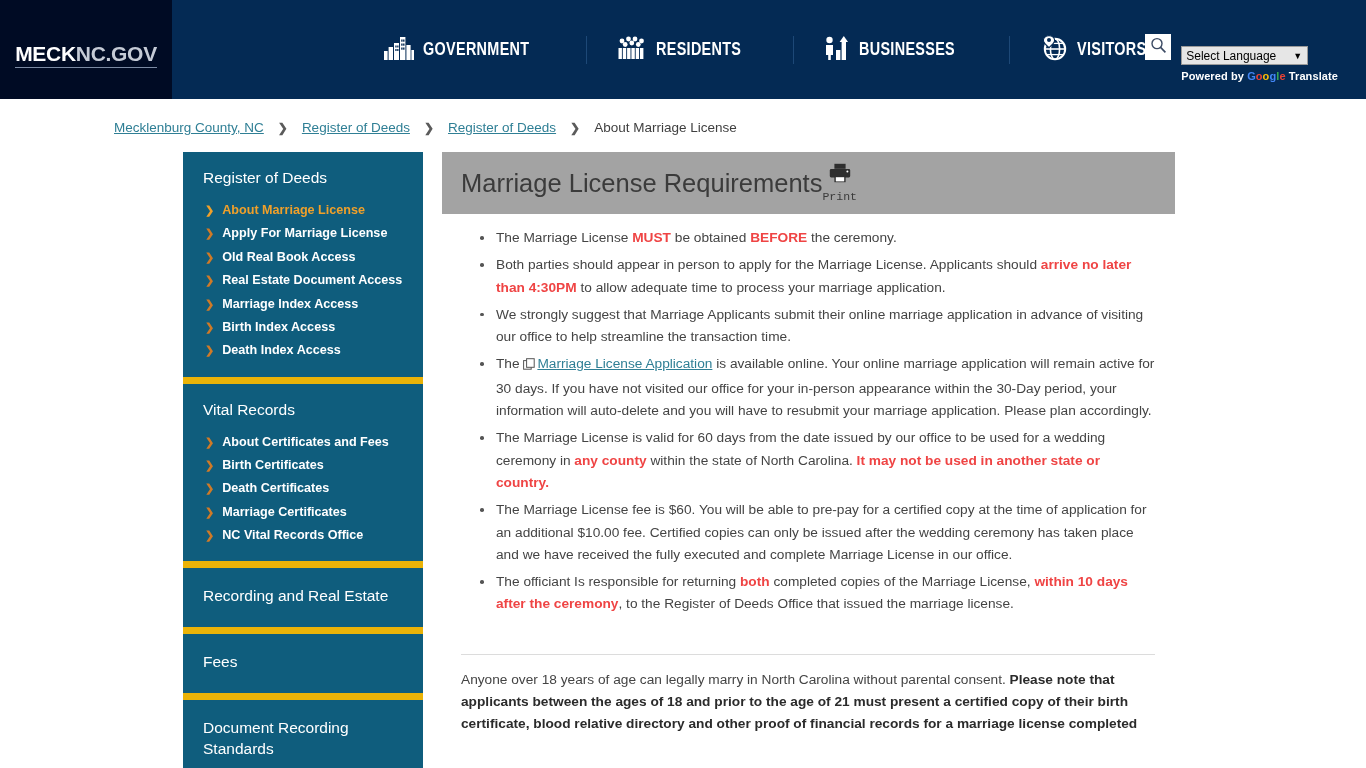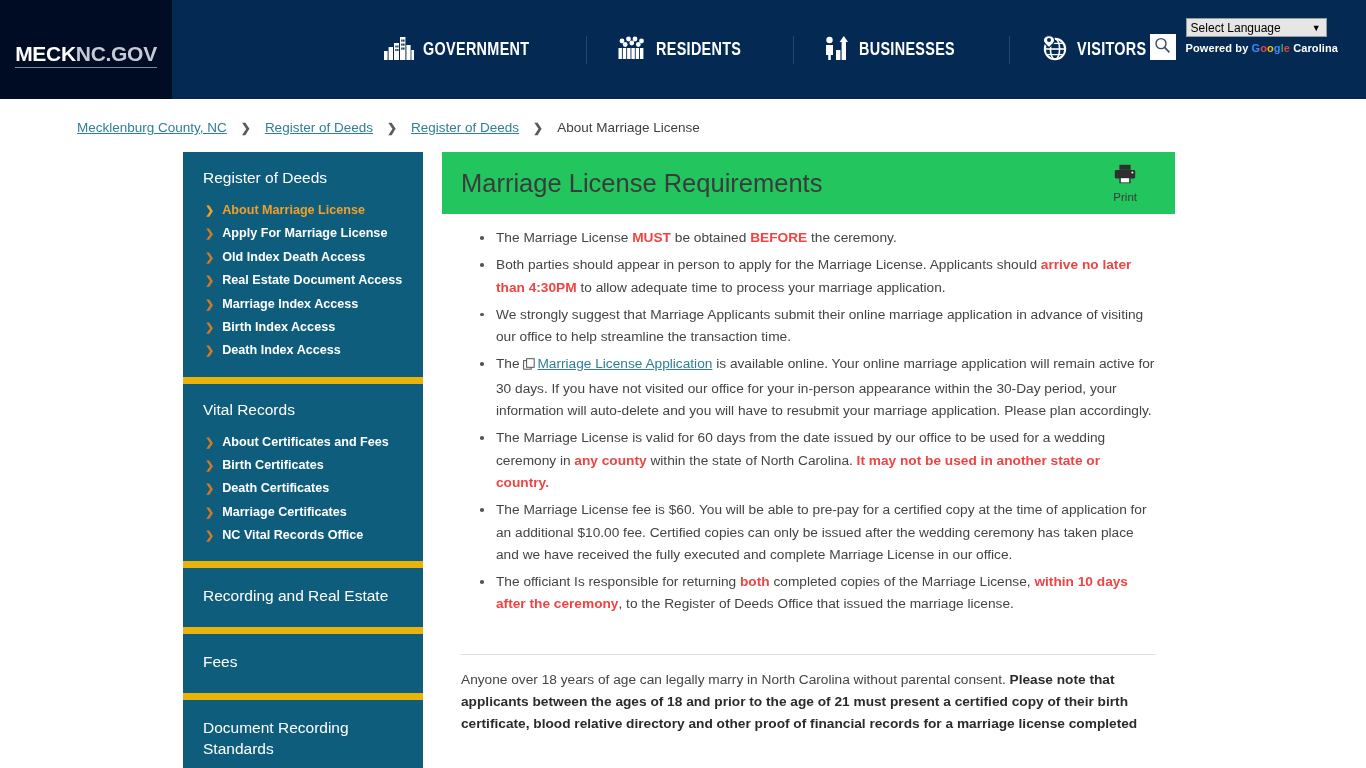--- a/index.html
+++ b/index.html
@@ -85,52 +85,53 @@
   }
   .search-btn {
     width: 26px; height: 26px;
     background: #ffffff;
     display: flex; align-items: center; justify-content: center;
     cursor: pointer;
     margin-top: 16px;
   }
   .translate-box { text-align: left; }
   .lang-select {
-    width: 141px;
+    width: 127px;
     height: 19px;
     background: #e6e6e6;
     border: 1px solid #9a9a9a;
     font-family: "Liberation Sans", sans-serif;
     font-size: 12px;
     color: #000;
     padding: 0 2px;
     cursor: pointer;
     display: flex;
     align-items: center;
     justify-content: space-between;
+    margin-top: 28px;
   }
   .lang-select .lbl { padding-left: 2px; }
   .lang-select .caret { font-size: 9px; padding-right: 3px; }
   .powered {
     margin-top: 5px;
     font-size: 11px;
     font-weight: bold;
     color: #ffffff;
     white-space: nowrap;
     letter-spacing: 0.1px;
   }
   .g1 { color: #4285F4; } .g2 { color: #EA4335; } .g3 { color: #FBBC05; }
   .g4 { color: #4285F4; } .g5 { color: #34A853; } .g6 { color: #EA4335; }
 
   
   .breadcrumb {
     display: flex;
     align-items: center;
     gap: 0;
-    padding: 21px 0 0 77px;
+    padding: 21px 0 0 114px;
     font-size: 13.5px;
     color: #333333;
   }
   .bc-link {
     color: #2f7f95;
     text-decoration: underline;
     cursor: pointer;
     white-space: nowrap;
   }
   .bc-current { color: #3f3f3f; white-space: nowrap; }
@@ -185,42 +186,42 @@
     font-weight: bold;
     line-height: 17px;
   }
   .side-item.active .side-label { color: #f0a02a; }
   .side-item.active .side-chev { color: #f0a02a; }
   .block-title-only { padding: 15px 0 16px 0; }
 
   
   .content { width: 733px; flex: 0 0 733px; }
   .title-band {
-    background: #22c55e;
+    background: #a3a3a3;
     height: 62px;
     display: flex;
     align-items: center;
-    justify-content: space-between;
+    justify-content: flex-start;
     padding: 0 0 0 19px;
   }
   .page-title {
     font-size: 25.5px;
     color: #3b3b3b;
     font-weight: normal;
     line-height: 1.2;
   }
   .print-btn {
     display: flex;
     flex-direction: column;
     align-items: center;
     padding-right: 38px;
     cursor: pointer;
     gap: 3px;
   }
-  .print-label { font-size: 11.5px; color: #3b3b3b; }
+  .print-label { font-size: 11.5px; color: #3b3b3b; font-family: Liberation Mono, monospace; }
 
   .body-area { padding: 13px 20px 0 19px; }
   ul.reqs { margin: 0; padding: 0 0 0 18px; list-style: none; }
   ul.reqs > li {
     position: relative;
     padding-left: 17px;
     margin-bottom: 5px;
     font-size: 13.7px;
     line-height: 22.3px;
     color: #444444;
@@ -371,21 +372,21 @@
     <div class="translate-box">
       <div class="lang-select">
         <span class="lbl">Select Language</span>
         <span class="caret">▼</span>
       </div>
       <div class="powered">
         <span>Powered by</span>
         <span>
           <span class="g1">G</span><span class="g2">o</span><span class="g3">o</span><span class="g4">g</span><span class="g5">l</span><span class="g6">e</span>
         </span>
-        <span>Carolina</span>
+        <span>Translate</span>
       </div>
     </div>
   </div>
 </div>
 
 <nav class="breadcrumb">
   <span class="bc-link">Mecklenburg County, NC</span>
   <span class="bc-sep">❯</span>
   <span class="bc-link">Register of Deeds</span>
   <span class="bc-sep">❯</span>
@@ -404,21 +405,21 @@
             <li class="side-item active">
               <span class="side-chev">❯</span>
               <span class="side-label">About Marriage License</span>
             </li>
             <li class="side-item">
               <span class="side-chev">❯</span>
               <span class="side-label">Apply For Marriage License</span>
             </li>
             <li class="side-item">
               <span class="side-chev">❯</span>
-              <span class="side-label">Old Index Death Access</span>
+              <span class="side-label">Old Real Book Access</span>
             </li>
             <li class="side-item">
               <span class="side-chev">❯</span>
               <span class="side-label">Real Estate Document Access</span>
             </li>
             <li class="side-item">
               <span class="side-chev">❯</span>
               <span class="side-label">Marriage Index Access</span>
             </li>
             <li class="side-item">

